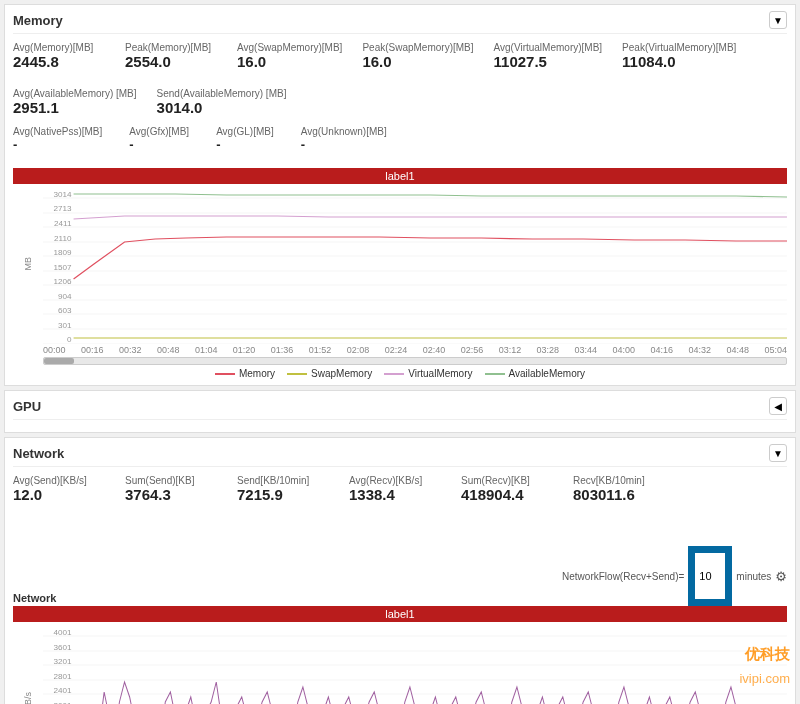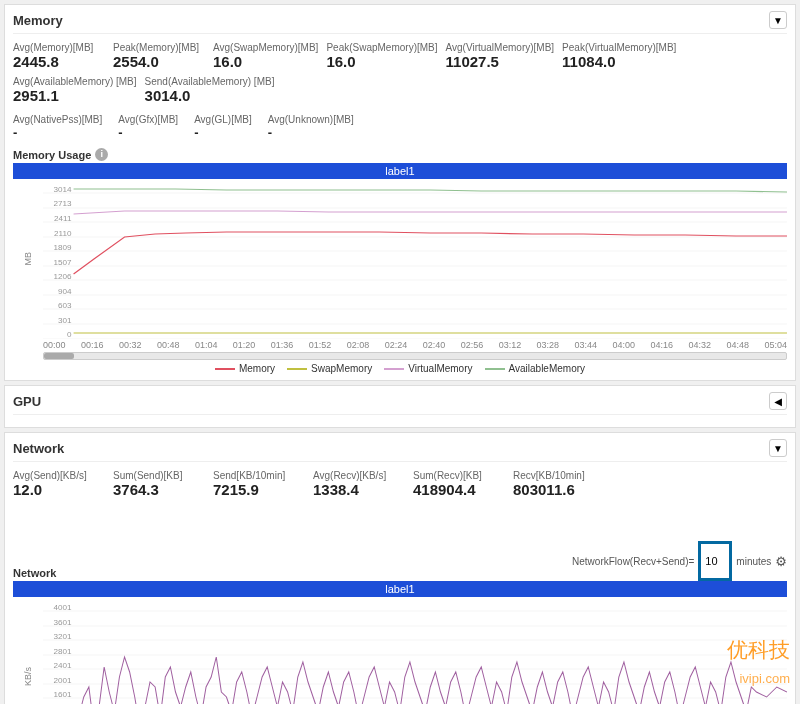--- a/index.html
+++ b/index.html
@@ -36,58 +36,58 @@
       height: 18px;
       cursor: pointer;
       font-size: 10px;
       display: flex;
       align-items: center;
       justify-content: center;
     }
     .stats-grid {
       display: flex;
       flex-wrap: wrap;
-      gap: 0;
+      gap: 12px;
       margin-bottom: 4px;
     }
     .stat-item {
       min-width: 100px;
       padding: 2px 8px 4px 0;
     }
     .stat-label {
       font-size: 10px;
       color: #666;
       white-space: nowrap;
     }
     .stat-value {
       font-size: 15px;
       font-weight: bold;
       color: #222;
     }
     .stats-row2 {
       display: flex;
-      gap: 16px;
-      margin-bottom: 6px;
+      gap: 27px;
+      margin-bottom: 14px;
     }
     .stat-item2 {
       padding: 2px 0;
     }
     .chart-section {
       margin-top: 6px;
     }
     .chart-title {
       font-size: 11px;
       font-weight: bold;
       margin-bottom: 2px;
       display: flex;
       align-items: center;
       gap: 4px;
     }
     .chart-label-bar {
-      background: #1d4ed8;
+      background: #b91c1c;
       color: white;
       text-align: center;
       font-size: 11px;
       padding: 2px 0;
       width: 100%;
     }
     svg.chart {
       display: block;
       width: 100%;
     }
@@ -151,36 +151,36 @@
     }
     .network-flow-label {
       font-size: 10px;
       color: #555;
       display: flex;
       align-items: center;
       gap: 4px;
       margin-top: 35px;
     }
     .network-flow-input {
-      border: 3px solid #0369a1;
-      padding: 11px 4px;
-      width: 34px;
+      border: 7px solid #0369a1;
+      padding: 17px 4px;
+      width: 44px;
       font-size: 11px;
     }
     .network-header-row {
       display: flex;
       justify-content: space-between;
       align-items: flex-end;
     }
     .watermark {
       position: fixed;
       bottom: 40px;
       right: 10px;
-      font-size: 21px;
-      font-weight: normal;
+      font-size: 15px;
+      font-weight: bold;
       color: rgba(255,140,0,0.85);
       z-index: 100;
       pointer-events: none;
       text-align: right;
     }
     .watermark2 {
       position: fixed;
       bottom: 18px;
       right: 10px;
       font-size: 13px;
@@ -263,24 +263,20 @@
         <div class="stat-label">Avg(GL)[MB]</div>
         <div class="stat-value" style="font-size:13px;">-</div>
       </div>
       <div class="stat-item2">
         <div class="stat-label">Avg(Unknown)[MB]</div>
         <div class="stat-value" style="font-size:13px;">-</div>
       </div>
     </div>
 
   <div class="chart-section">
-    <div class="chart-title">
-      <span>Memory Usage</span>
-      <span class="info-icon">i</span>
-    </div>
     <div class="chart-label-bar">label1</div>
     <div class="chart-wrapper">
       <div class="y-axis-area">
         <span class="y-axis-text">MB</span>
       </div>
       <div class="chart-inner">
         <svg class="chart" viewBox="0 0 730 160" preserveAspectRatio="none" height="160">
 
           <rect x="0" y="0" width="730" height="160" fill="white"></rect>
 

